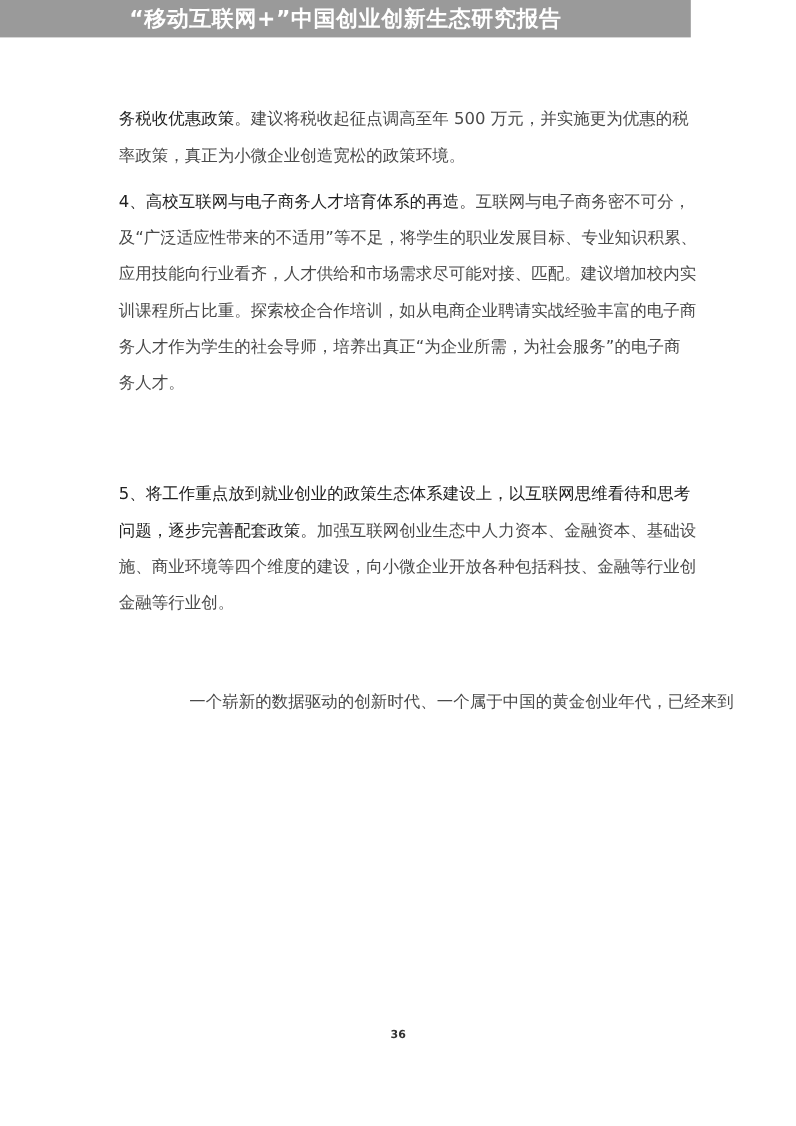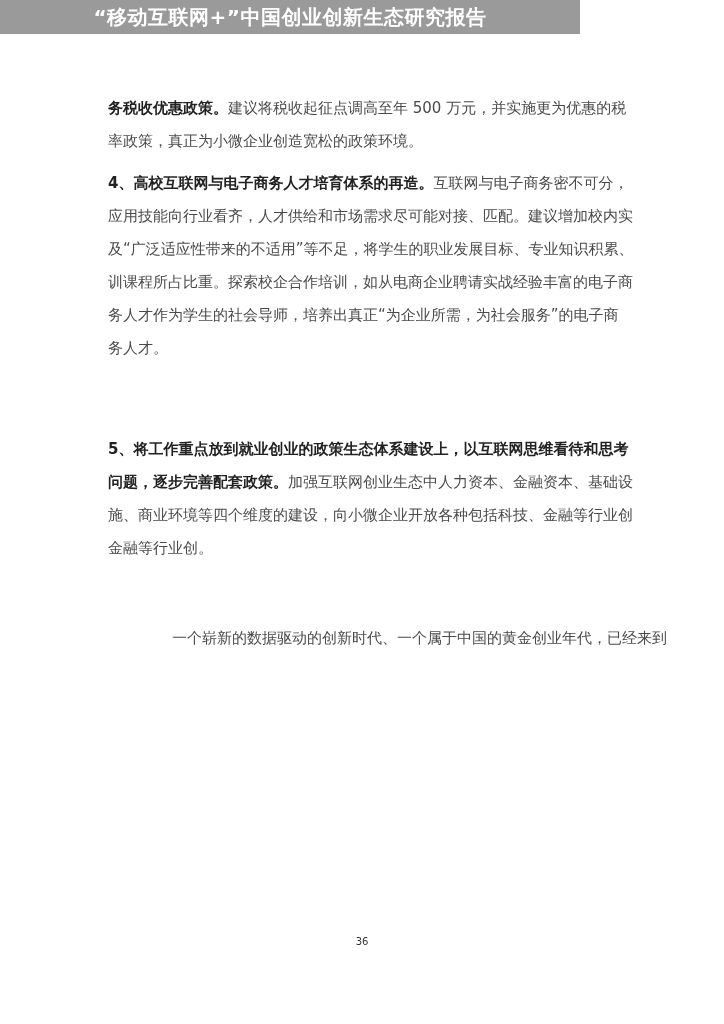--- a/index.html
+++ b/index.html
@@ -1,52 +1,52 @@
 <!DOCTYPE html>
 <html><head>
   <meta charset="utf-8">
   <style>
     html, body { margin: 0; padding: 0; }
     body {
       width: 724px; height: 1024px; background: #ffffff; position: relative; overflow: hidden;
       font-family: "DejaVu Sans", "Liberation Sans", sans-serif;
     }
     .header {
-      position: absolute; left: 0; top: 0; width: 580px; height: 34px;
+      position: absolute; left: 0; top: 0; width: 628px; height: 34px;
       background: #9a9a9a; color: #ffffff; text-align: center;
       font-size: 20px; line-height: 34px; letter-spacing: 0.5px; font-weight: bold;
     }
     .body-text {
       position: absolute; left: 108px; width: 510px;
       font-size: 15px; color: #4a4a4a; line-height: 33px;
     }
     .line { height: 33px; white-space: nowrap; overflow: visible; }
-    .b { font-weight: bold; color: #222222; }
+    .b { font-weight: normal; color: #222222; }
     .indent { padding-left: 32px; }
     .page-num {
       position: absolute; top: 936px; left: 0; width: 724px; text-align: center;
-      font-size: 10px; color: #333333;
+      font-size: 10px; color: #333333; font-weight: bold;
     }
   </style>
 </head>
 <body>
 
 <div class="header">
   <span>“移动互联网+”中国创业创新生态研究报告</span>
 </div>
 
 <div class="body-text" style="top:92px;">
   <div class="line"><span class="b">务税收优惠政策。</span><span>建议将税收起征点调高至年 500 万元，并实施更为优惠的税</span></div>
   <div class="line"><span>率政策，真正为小微企业创造宽松的政策环境。</span></div>
 </div>
 
 <div class="body-text" style="top:167px;">
   <div class="line"><span class="b">4、高校互联网与电子商务人才培育体系的再造。</span><span>互联网与电子商务密不可分，</span></div>
+  <div class="line"><span>及“广泛适应性带来的不适用”等不足，将学生的职业发展目标、专业知识积累、</span></div>
   <div class="line"><span>应用技能向行业看齐，人才供给和市场需求尽可能对接、匹配。建议增加校内实</span></div>
-  <div class="line"><span>及“广泛适应性带来的不适用”等不足，将学生的职业发展目标、专业知识积累、</span></div>
   <div class="line"><span>训课程所占比重。探索校企合作培训，如从电商企业聘请实战经验丰富的电子商</span></div>
   <div class="line"><span>务人才作为学生的社会导师，培养出真正“为企业所需，为社会服务”的电子商</span></div>
   <div class="line"><span>务人才。</span></div>
 </div>
 
 <div class="body-text" style="top:433px;">
   <div class="line"><span class="b">5、将工作重点放到就业创业的政策生态体系建设上，以互联网思维看待和思考</span></div>
   <div class="line"><span class="b">问题，逐步完善配套政策。</span><span>加强互联网创业生态中人力资本、金融资本、基础设</span></div>
   <div class="line"><span>施、商业环境等四个维度的建设，向小微企业开放各种包括科技、金融等行业创</span></div>
   <div class="line"><span>金融等行业创。</span></div>

